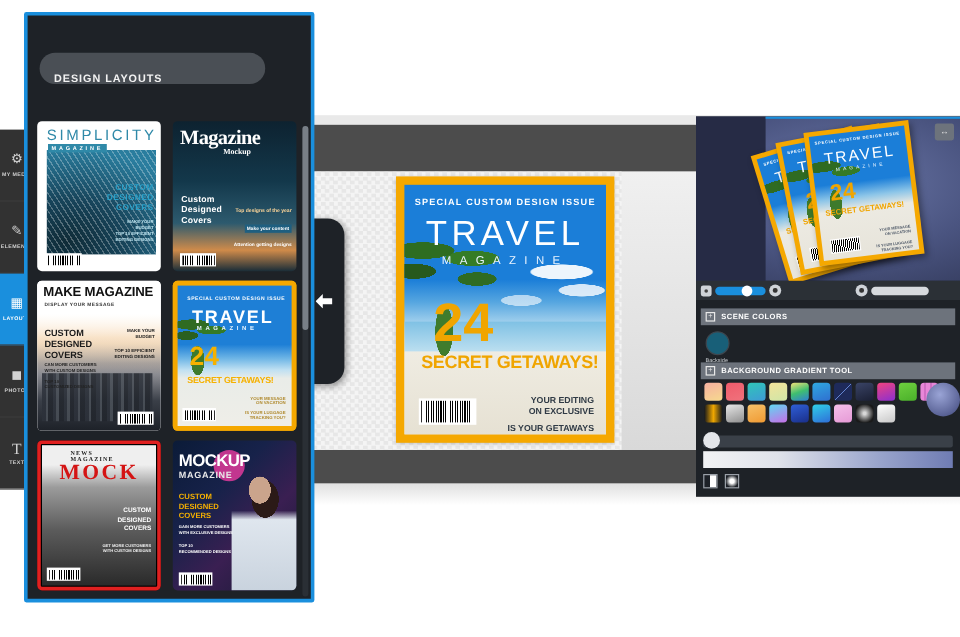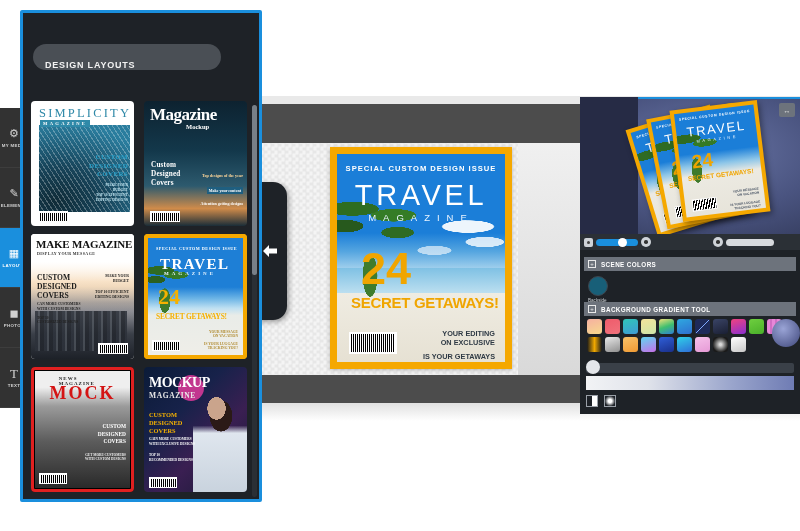--- a/index.html
+++ b/index.html
@@ -43,21 +43,21 @@
      cursor:pointer; }
   #searchbtn svg{ width:13px; height:13px; }
 
   #grid{ position:absolute; left:8px; top:88px; width:226px; height:398px;
      display:grid; grid-template-columns:repeat(2,103px); gap:8px 10px;
      align-content:start; }
   .thumb{ width:103px; height:125px; border-radius:4px; overflow:hidden;
      position:relative; cursor:pointer; background:#111; }
   .thumb.sel{ outline:3px solid #f5a800; outline-offset:-3px; }
   .thumb.red{ outline:3px solid #e02020; outline-offset:-3px; }
-  .tlabel{ position:absolute; font-weight:bold;font-family:Liberation Serif, serif; }
+  .tlabel{ position:absolute; font-weight:bold; }
 
   
   .t1{ background:#fff; }
   .t1 .img{ position:absolute; left:8px; top:24px; right:4px; bottom:14px;
      background:
       repeating-linear-gradient(57deg, rgba(255,255,255,.28) 0 1px, transparent 1px 4px),
       radial-gradient(120% 90% at 18% 88%, #0f2b37 0%, #17445a 45%, #2a7d9e 100%);
   }
   .t1 .tt{ left:8px; top:5px; font-size:12.5px; color:#2f89a8; letter-spacing:2.2px;
      font-weight:normal; }

